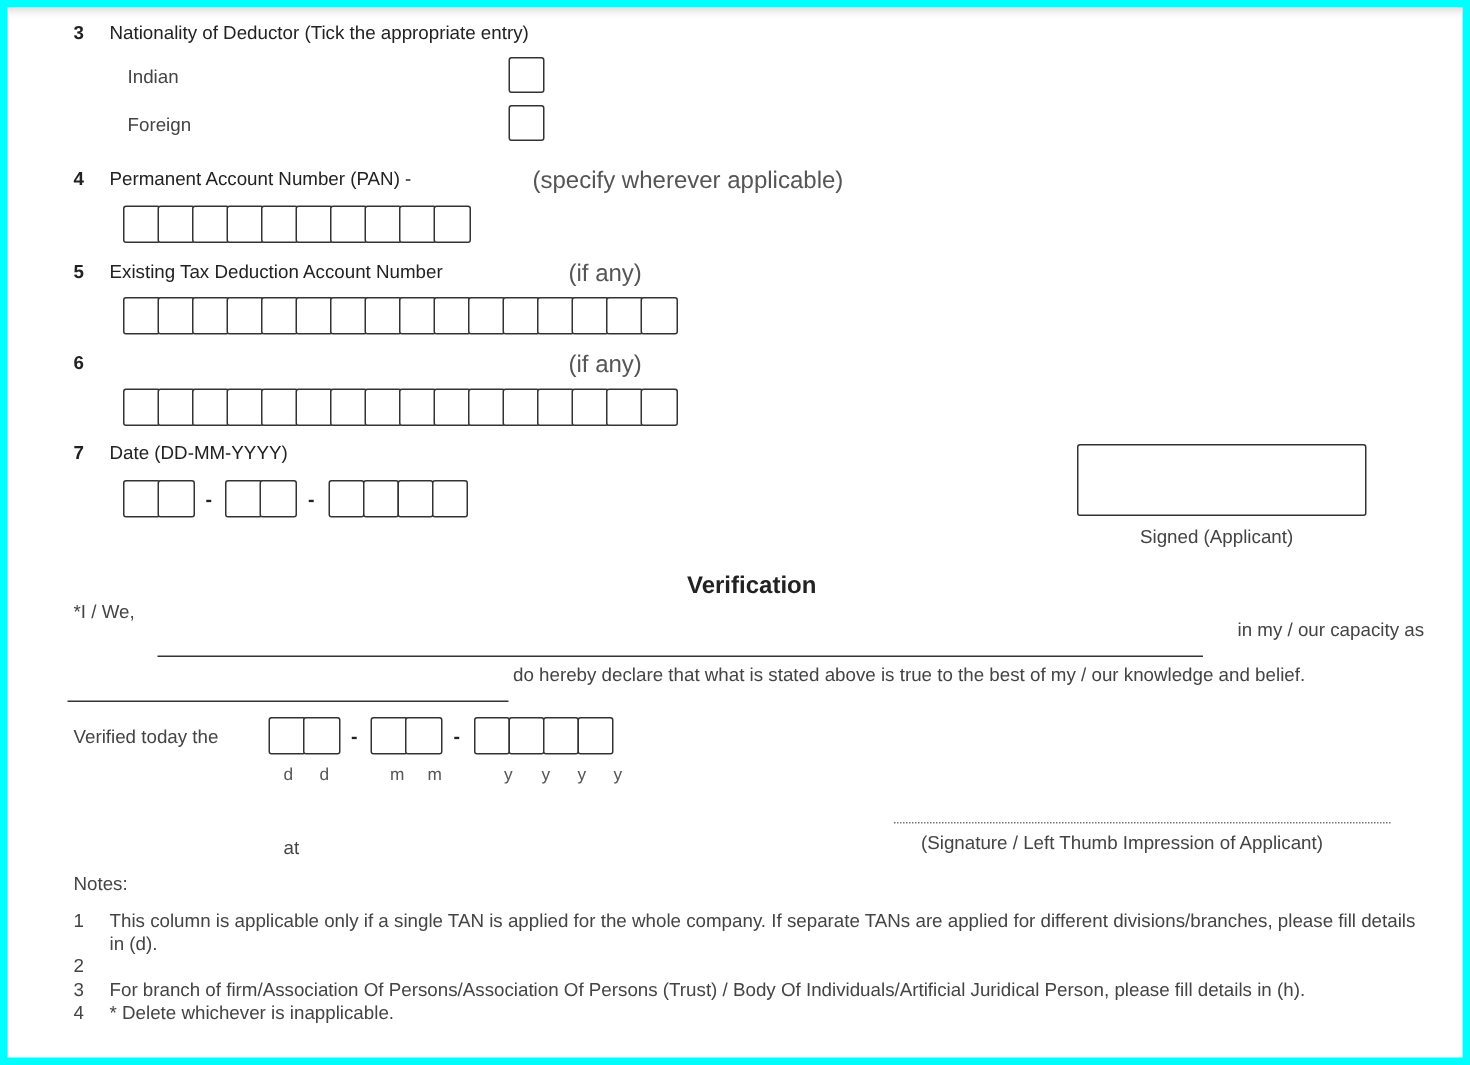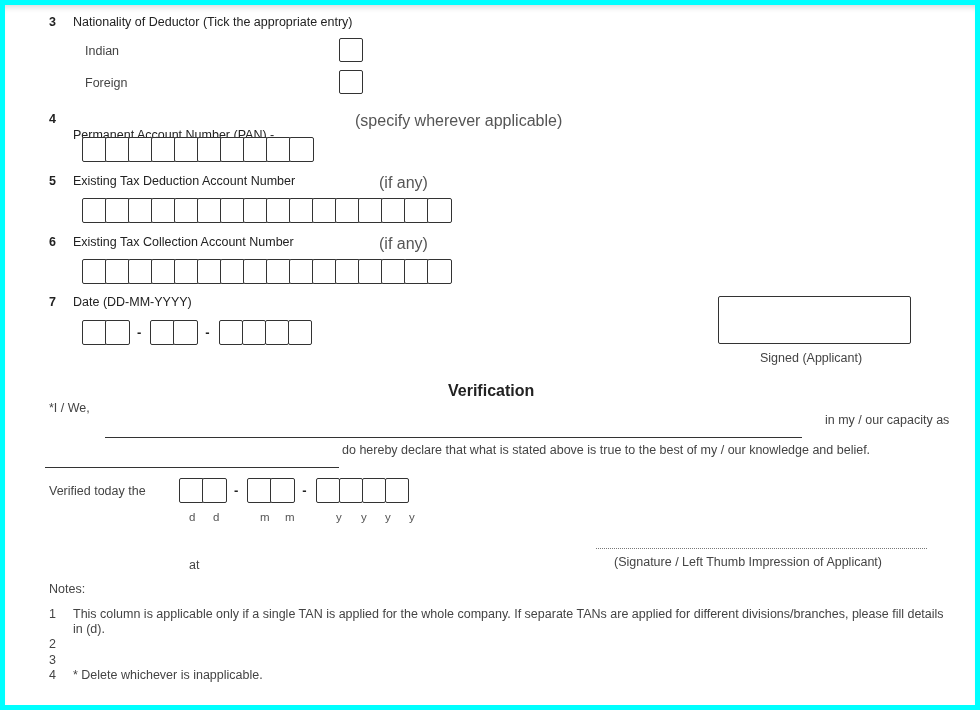--- a/index.html
+++ b/index.html
@@ -45,21 +45,21 @@
 <div class="page">
 
   <span class="abs num" style="left:44px;top:10px;">3</span>
   <span class="abs lbl-b" style="left:68px;top:10px;">Nationality of Deductor (Tick the appropriate entry)</span>
   <span class="abs lbl" style="left:80px;top:39px;">Indian</span>
   <div class="tick" style="left:334px;top:33px;"></div>
   <span class="abs lbl" style="left:80px;top:71px;">Foreign</span>
   <div class="tick" style="left:334px;top:65px;"></div>
 
   <span class="abs num" style="left:44px;top:107px;">4</span>
-  <span class="abs lbl-b" style="left:68px;top:123px;">Permanent Account Number (PAN) -</span>
+  <span class="abs lbl-b" style="left:68px;top:107px;">Permanent Account Number (PAN) -</span>
   <span class="abs hint" style="left:350px;top:107px;">(specify wherever applicable)</span>
   <div class="boxrow" style="left:77px;top:132px;">
     <div class="box"></div>
     <div class="box"></div>
     <div class="box"></div>
     <div class="box"></div>
     <div class="box"></div>
     <div class="box"></div>
     <div class="box"></div>
     <div class="box"></div>
@@ -83,21 +83,20 @@
     <div class="box"></div>
     <div class="box"></div>
     <div class="box"></div>
     <div class="box"></div>
     <div class="box"></div>
     <div class="box"></div>
     <div class="box"></div>
   </div>
 
   <span class="abs num" style="left:44px;top:230px;">6</span>
-  <span class="abs lbl-b" style="left:68px;top:230px;">Existing Tax Collection Account Number</span>
   <span class="abs hint" style="left:374px;top:230px;">(if any)</span>
   <div class="boxrow" style="left:77px;top:254px;">
     <div class="box"></div>
     <div class="box"></div>
     <div class="box"></div>
     <div class="box"></div>
     <div class="box"></div>
     <div class="box"></div>
     <div class="box"></div>
     <div class="box"></div>
@@ -128,21 +127,21 @@
       <div class="box"></div>
       <div class="box"></div>
       <div class="box"></div>
       <div class="box"></div>
     </div>
   </div>
 
   <div class="sigbox" style="left:713px;top:291px;width:191px;height:46px;"></div>
   <span class="abs lbl" style="left:755px;top:346px;">Signed (Applicant)</span>
 
-  <span class="abs heading" style="left:443px;top:377px;text-align:center;">Verification</span>
+  <span class="abs heading" style="left:453px;top:377px;text-align:center;">Verification</span>
   <span class="abs lbl" style="left:44px;top:396px;">*I / We,</span>
   <div class="hline" style="left:100px;top:432px;width:697px;"></div>
   <span class="abs lbl" style="left:820px;top:408px;">in my / our capacity as</span>
   <span class="abs lbl" style="left:337px;top:438px;">do hereby declare that what is stated above is true to the best of my / our knowledge and belief.</span>
   <div class="hline" style="left:40px;top:462px;width:294px;"></div>
 
   <span class="abs lbl" style="left:44px;top:479px;">Verified today the</span>
   <div class="boxrow" style="left:174px;top:473px;">
     <div class="grp">
       <div class="box"></div>
@@ -177,17 +176,18 @@
   <span class="abs lbl" style="left:609px;top:550px;">(Signature / Left Thumb Impression of Applicant)</span>
 
   <span class="abs lbl" style="left:44px;top:577px;">Notes:</span>
 
   <span class="abs note-num" style="left:44px;top:602px;">1</span>
   <span class="abs note-text" style="left:68px;top:602px;width:880px;">This column is applicable only if a single TAN is applied for the whole company. If separate TANs are applied for different divisions/branches, please fill details in (d).</span>
 
   <span class="abs note-num" style="left:44px;top:632px;">2</span>
 
   <span class="abs note-num" style="left:44px;top:648px;">3</span>
+  <span class="abs note-text" style="left:68px;top:648px;width:895px;">For branch of firm/Association Of Persons/Association Of Persons (Trust) / Body Of Individuals/Artificial Juridical Person, please fill details in (h).</span>
 
   <span class="abs note-num" style="left:44px;top:663px;">4</span>
   <span class="abs note-text" style="left:68px;top:663px;width:880px;">* Delete whichever is inapplicable.</span>
 
 </div>
 
 </body></html>

